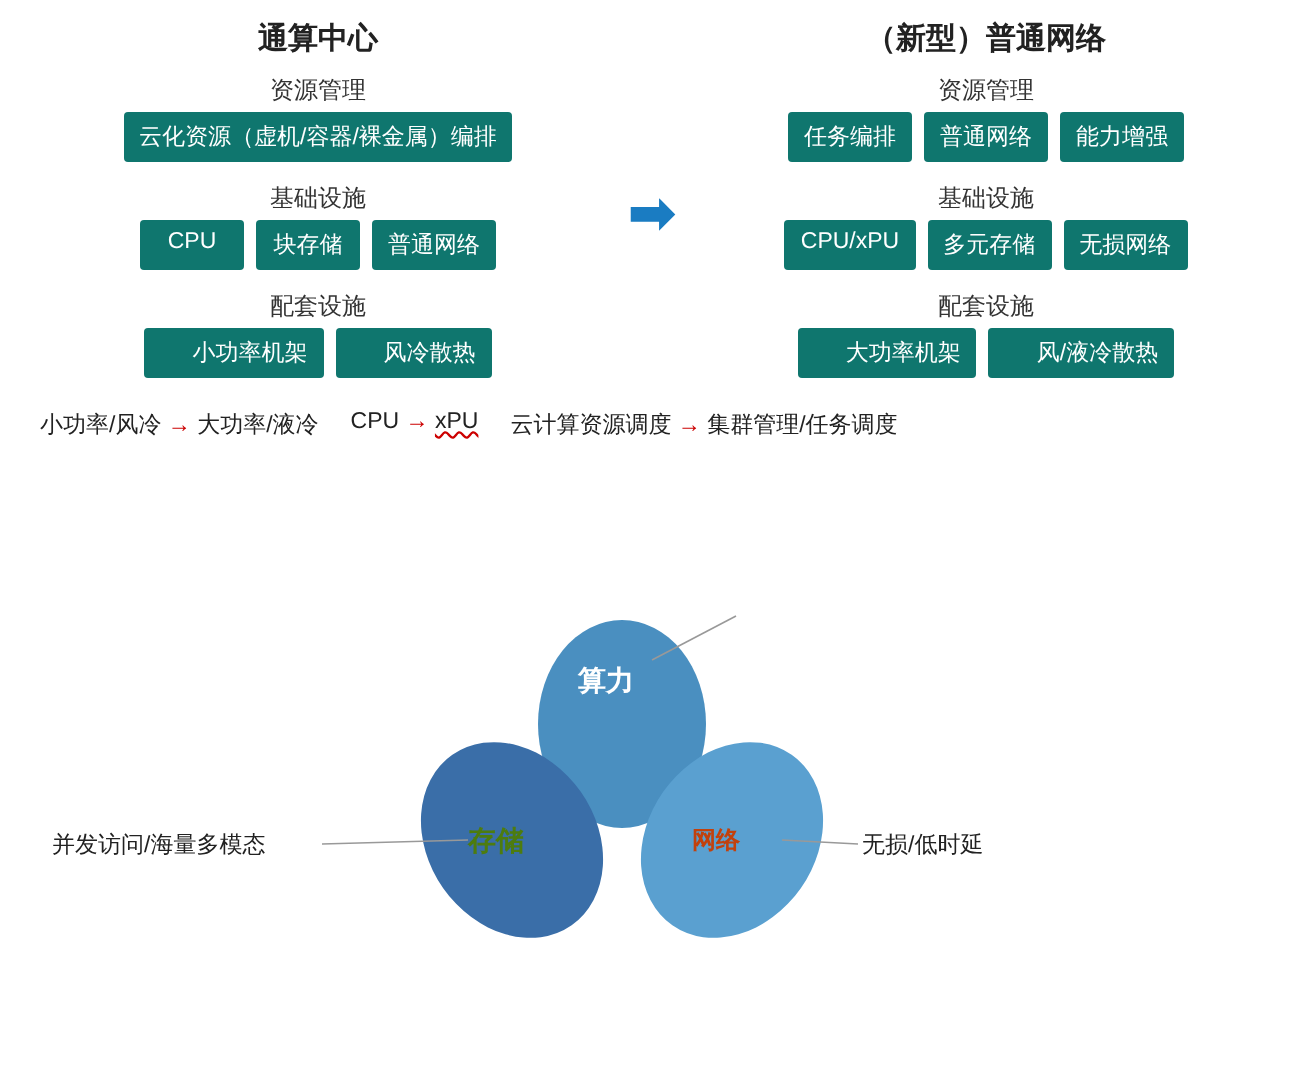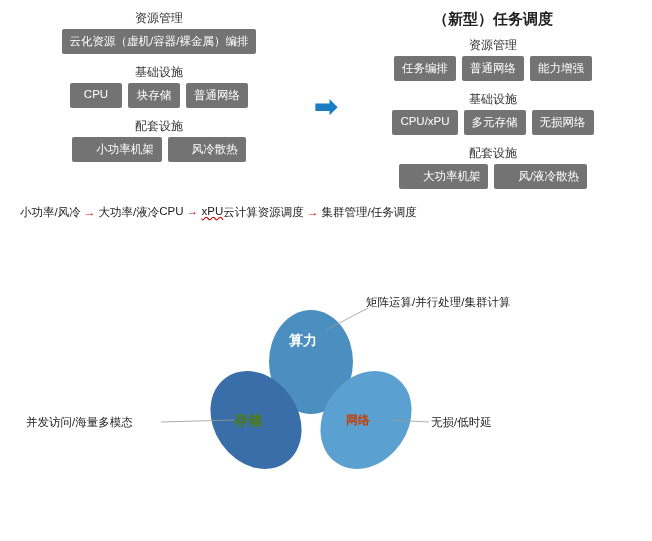--- a/index.html
+++ b/index.html
@@ -53,21 +53,21 @@
     }
 
     .row-boxes {
       display: flex;
       flex-direction: row;
       gap: 6px;
       justify-content: center;
     }
 
     .box {
-      background: #737373;
+      background: #0f766e;
       color: #fff;
       font-size: 11.5px;
       padding: 5px 8px;
       border-radius: 2px;
       white-space: nowrap;
       text-align: center;
       min-width: 52px;
     }
 
     .box-wide {
@@ -91,21 +91,21 @@
       font-size: 28px;
       color: #1a7cc2;
       font-weight: bold;
     }
 
     
     .notes-row {
       display: flex;
       flex-direction: row;
       align-items: flex-start;
-      gap: 0;
+      gap: 16px;
       padding: 4px 8px;
       margin-bottom: 6px;
       flex-wrap: wrap;
     }
 
     .note-text {
       font-size: 11.5px;
       color: #222;
     }
 
@@ -135,20 +135,21 @@
     }
   </style>
 </head>
 <body>
 
 <div class="main-container">
 
   <div class="top-section">
 
     <div class="column">
+      <div class="column-title">通算中心</div>
 
       <div class="section-group">
         <div class="section-label">资源管理</div>
         <div class="row-boxes">
           <div class="box box-wide">云化资源（虚机/容器/裸金属）编排</div>
         </div>
       </div>
 
       <div class="section-group">
         <div class="section-label">基础设施</div>
@@ -166,21 +167,21 @@
           <div class="box box-medium">风冷散热</div>
         </div>
       </div>
     </div>
 
     <div class="arrow-col">
       <span class="arrow-right">➡</span>
     </div>
 
     <div class="column">
-      <div class="column-title">（新型）任务调度</div>
+      <div class="column-title">（新型）普通网络</div>
 
       <div class="section-group">
         <div class="section-label">资源管理</div>
         <div class="row-boxes">
           <div class="box">任务编排</div>
           <div class="box">普通网络</div>
           <div class="box">能力增强</div>
         </div>
       </div>
 
@@ -224,21 +225,20 @@
 
         <ellipse cx="240" cy="130" rx="42" ry="52" fill="#3a6ea8" transform="rotate(-35,240,130)"></ellipse>
 
         <ellipse cx="350" cy="130" rx="42" ry="52" fill="#5aa0d0" transform="rotate(35,350,130)"></ellipse>
       </svg>
 
       <div style="position:absolute;top:42px;left:273px;color:#fff;font-weight:bold;font-size:14px;z-index:10;">算力</div>
       <div style="position:absolute;top:122px;left:218px;color:#4d7c0f;font-weight:bold;font-size:14px;z-index:10;">存储</div>
       <div style="position:absolute;top:122px;left:330px;color:#c2410c;font-weight:bold;font-size:12px;z-index:10;">网络</div>
 
-      <div style="position:absolute;top:5px;left:350px;font-size:11.5px;color:#222;">矩阵运算/并行处理/集群计算</div>
       <div style="position:absolute;top:125px;left:10px;font-size:11.5px;color:#222;">并发访问/海量多模态</div>
       <div style="position:absolute;top:125px;left:415px;font-size:11.5px;color:#222;">无损/低时延</div>
 
       <svg width="620" height="185" style="position:absolute;top:0;left:0;pointer-events:none;">
 
         <line x1="352" y1="18" x2="310" y2="40" stroke="#999" stroke-width="0.8"></line>
 
         <line x1="145" y1="132" x2="218" y2="130" stroke="#999" stroke-width="0.8"></line>
 
         <line x1="413" y1="132" x2="375" y2="130" stroke="#999" stroke-width="0.8"></line>

